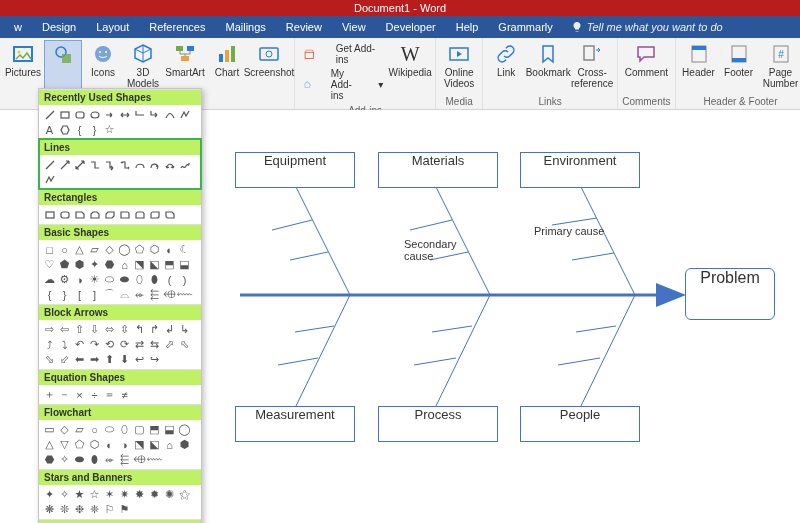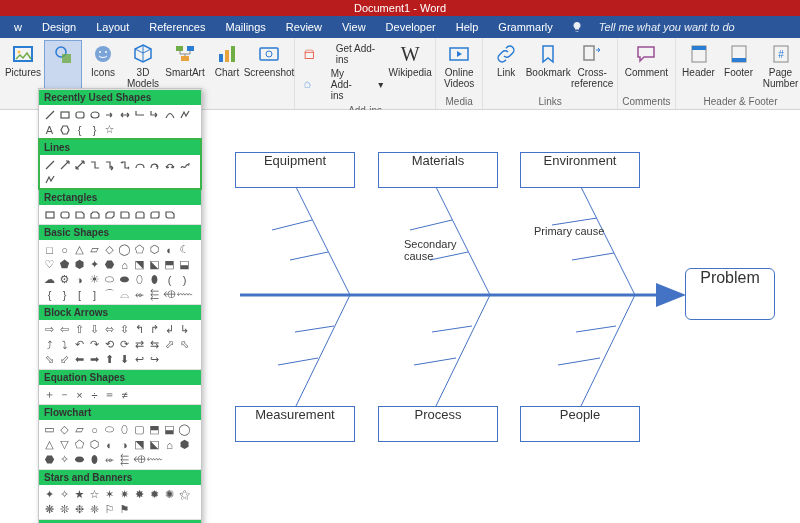--- a/index.html
+++ b/index.html
@@ -4,40 +4,40 @@
 <style>
   * { margin: 0; padding: 0; box-sizing: border-box; }
   body { font-family: "Segoe UI", Tahoma, sans-serif; font-size: 11px; background: #fff; width: 800px; height: 523px; overflow: hidden; }
 
   
   .titlebar { background: #b91c1c; color: #fff; height: 16px; display: flex; align-items: center; justify-content: center; font-size: 11px; }
 
   
   .menubar { background: #2b579a; color: #fff; height: 22px; display: flex; align-items: center; padding-left: 4px; gap: 0; }
   .menubar .tab { padding: 4px 10px; font-size: 11px; cursor: pointer; }
-  .tellme { display: flex; align-items: center; gap: 16px; margin-left: 8px; font-style: italic; opacity: .9; }
+  .tellme { display: flex; align-items: center; gap: 4px; margin-left: 8px; font-style: italic; opacity: .9; }
   .tellme svg { width: 12px; height: 12px; fill: #fff; }
 
   
   .ribbon { background: #f3f3f3; border-bottom: 1px solid #d4d4d4; height: 72px; display: flex; position: relative; }
   .rgroup { display: flex; flex-direction: column; align-items: center; border-right: 1px solid #e1e1e1; padding: 2px 4px 0; }
   .rtop { display: flex; gap: 2px; flex: 1; align-items: flex-start; }
   .rlabel { font-size: 10px; color: #666; padding: 1px 0 2px; }
   .rbtn { display: flex; flex-direction: column; align-items: center; width: 42px; padding: 2px 1px; font-size: 10px; color: #333; cursor: pointer; text-align: center; line-height: 1.1; }
   .rbtn.narrow { width: 38px; }
   .rbtn .ic { width: 24px; height: 24px; display: flex; align-items: center; justify-content: center; margin-bottom: 1px; }
   .rbtn.active { background: #c9d8ee; border: 1px solid #7aa3d8; gap: 21px; }
   .rbtn .dd { font-size: 7px; color: #666; }
   .stackbtn { display: flex; flex-direction: column; gap: 1px; padding: 2px; }
   .minibtn { display: flex; align-items: center; gap: 20px; font-size: 10px; padding: 1px 2px; cursor: pointer; color: #333; }
   .minibtn .mic { width: 14px; height: 14px; display: inline-flex; align-items: center; justify-content: center; }
 
   
   .shapes-panel { position: absolute; top: 88px; left: 38px; width: 164px; background: #fff; border: 1px solid #c6c6c6; box-shadow: 2px 2px 6px rgba(0,0,0,.25); z-index: 50; font-size: 10px; }
-  .sp-sec-title { background: #22c55e; padding: 2px 5px; color: #333; font-weight: 600; border-top: 1px solid #e0e0e0; }
+  .sp-sec-title { background: #bef264; padding: 2px 5px; color: #333; font-weight: 600; border-top: 1px solid #e0e0e0; }
   .sp-grid { display: flex; flex-wrap: wrap; padding: 2px 3px; gap: 0; }
   .sp-item { width: 15px; height: 15px; display: flex; align-items: center; justify-content: center; color: #555; cursor: pointer; font-size: 11px; }
   .sp-item svg { width: 12px; height: 12px; stroke: #555; fill: none; stroke-width: 1.2; }
   .sp-sec.lines-sec { outline: 2px solid #3ab54a; outline-offset: -1px; }
 
   
   .doc { position: absolute; top: 110px; left: 200px; right: 0; bottom: 0; background: #fff; }
   .fishbox { position: absolute; border: 1px solid #4472c4; background: #fff; display: flex; justify-content: center; font-size: 13px; color: #333; width: 120px; height: 36px; }
   .fishbox.big { width: 90px; height: 52px; font-size: 16px; border-radius: 6px; }
   .fishlabel { position: absolute; font-size: 11px; color: #333; padding-left: 44px; }

